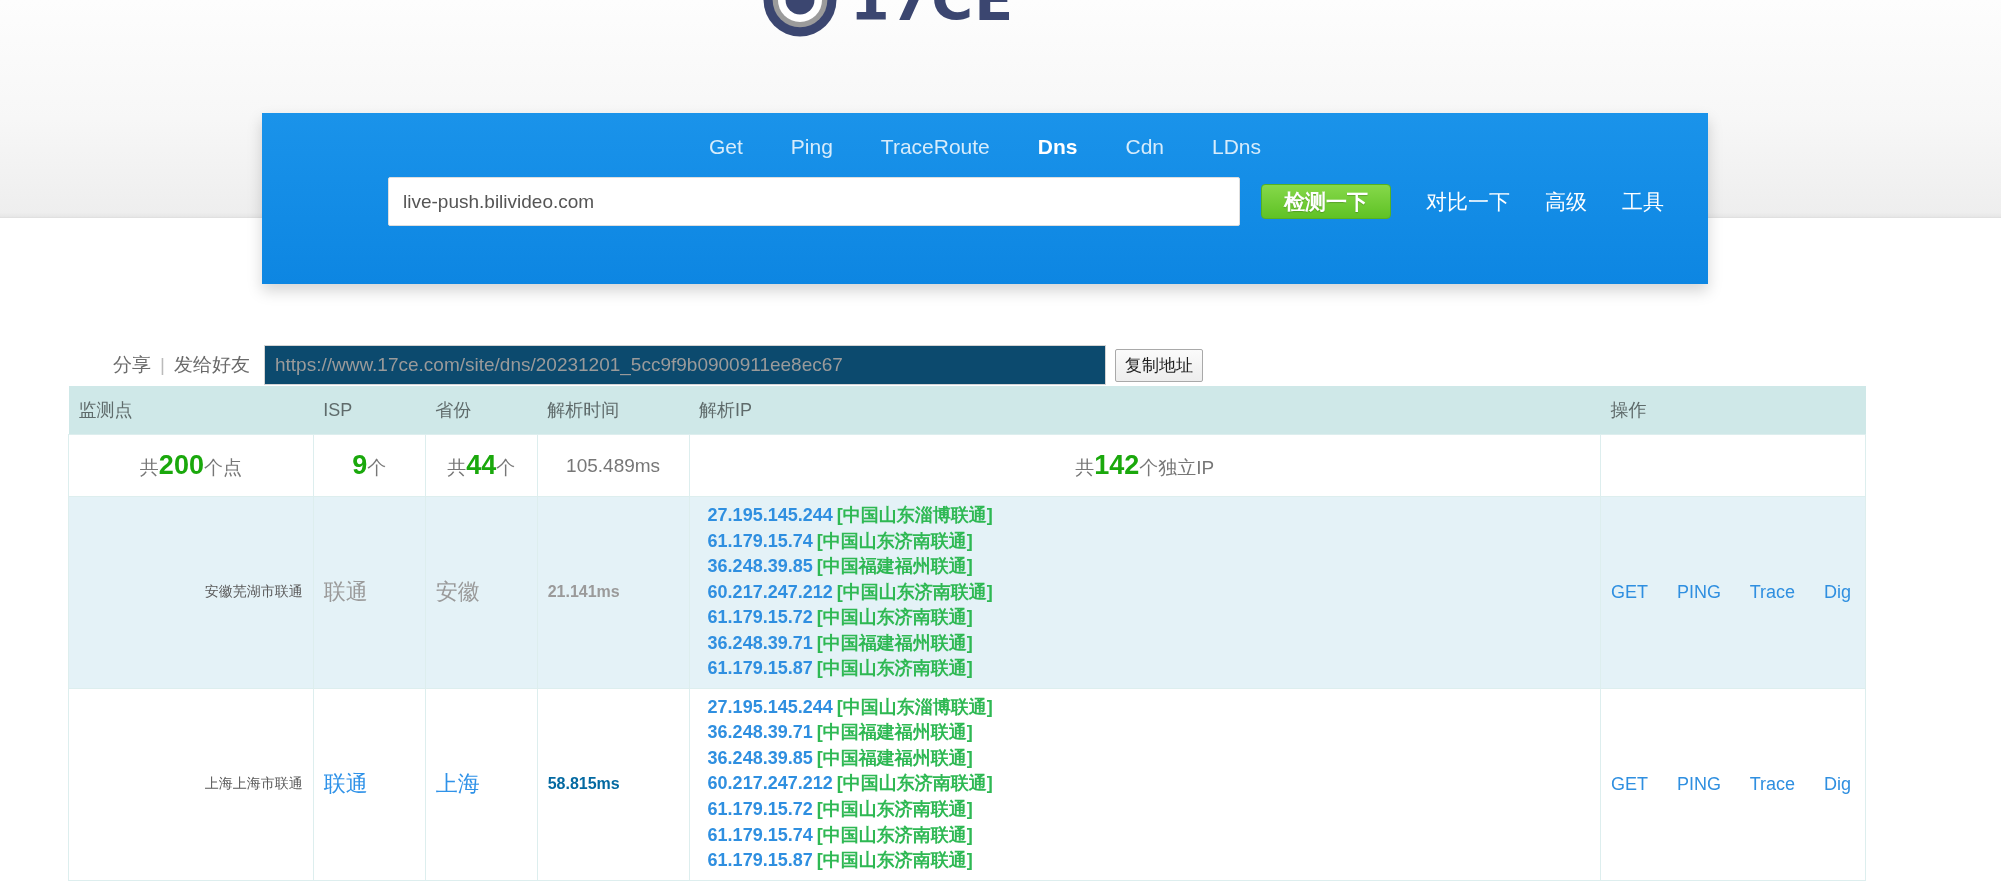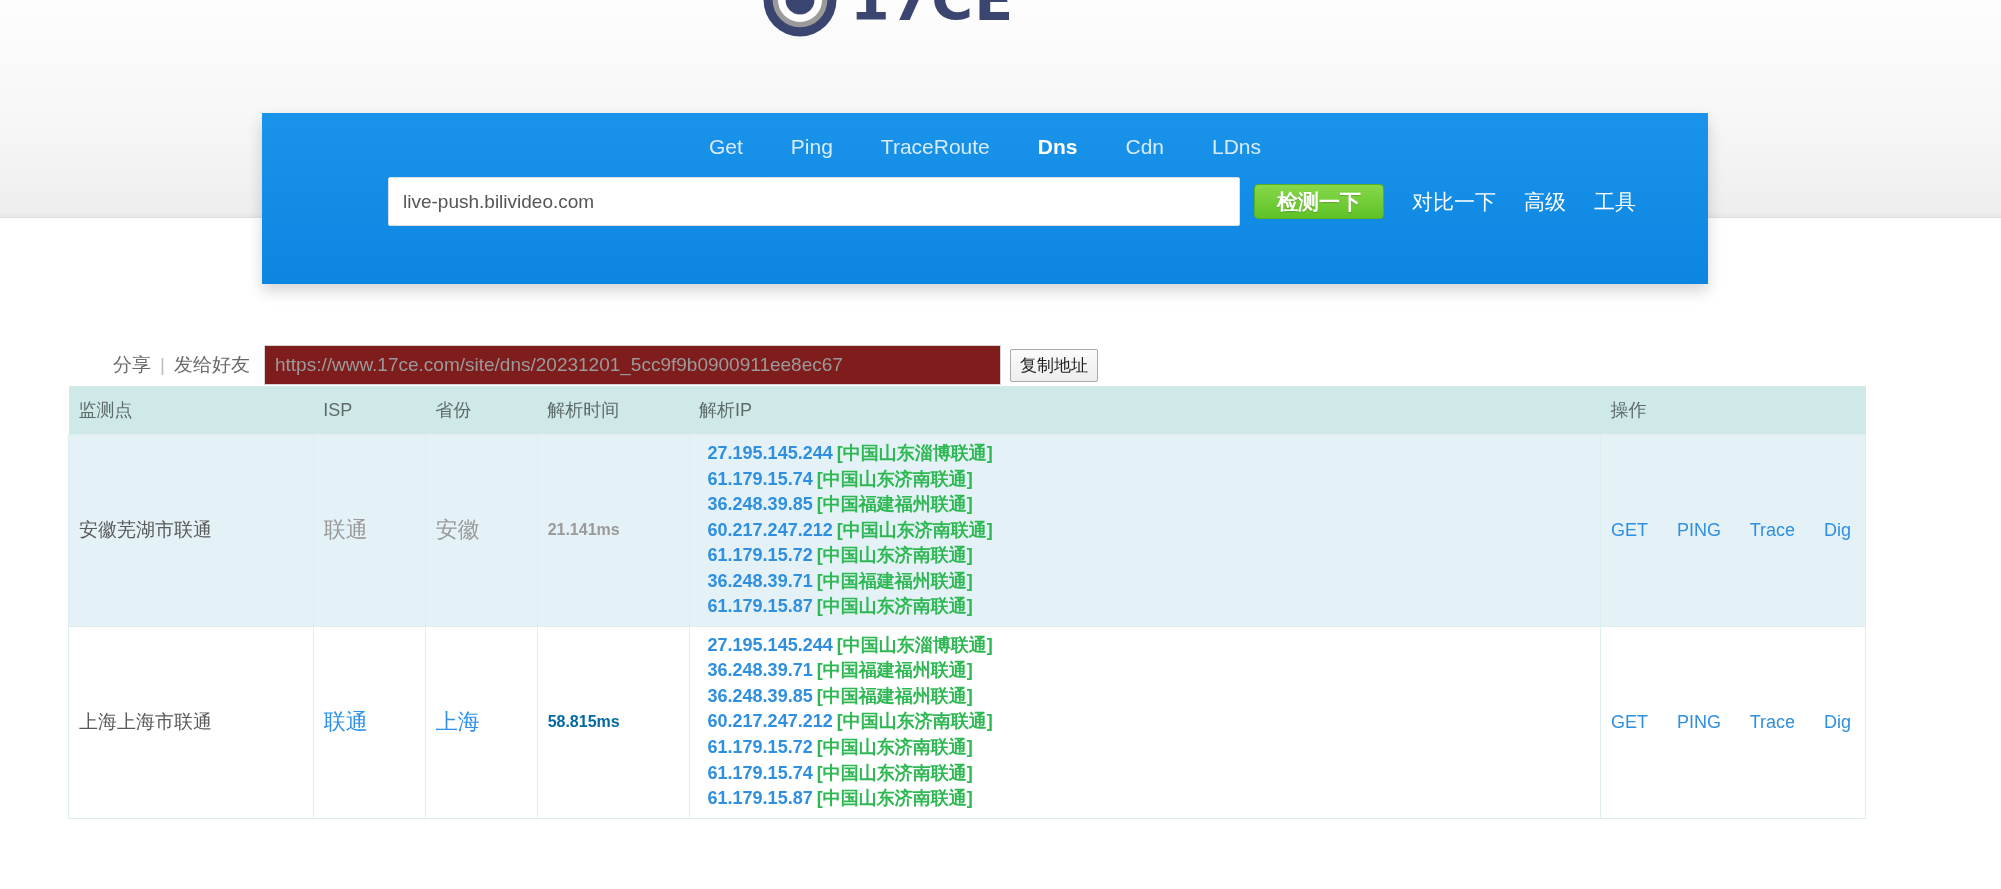--- a/index.html
+++ b/index.html
@@ -45,21 +45,21 @@
   }
   .nav-item {
     color: #d7ecfb; font-size: 21px;
     cursor: pointer; text-decoration: none;
     padding: 2px 4px; white-space: nowrap;
   }
   .nav-item.active { color: #ffffff; font-weight: 700; }
 
   .searchrow {
     display: flex; align-items: center;
-    padding: 16px 0 0 126px; gap: 0;
+    padding: 16px 0 0 126px; gap: 7px;
   }
   .search-input {
     width: 852px; height: 49px;
     border: 1px solid #dedede; border-radius: 2px;
     background: #fff; outline: none;
     font-size: 19px; color: #555;
     padding: 0 14px;
     font-family: "Liberation Sans", sans-serif;
   }
   .btn-check {
@@ -81,22 +81,22 @@
   .share-row {
     position: absolute; left: 82px; top: 345px;
     display: flex; align-items: center;
     z-index: 2;
     margin-left: 31px;
   }
   .share-label { color: #6a6a6a; font-size: 19px; white-space: nowrap; }
   .share-sep { color: #bbb; margin: 0 9px; font-size: 19px; }
   .share-url {
     margin-left: 14px;
-    width: 737px; height: 40px;
-    border: 1px solid #d4d4d4; background: #7f1d1d;
+    width: 842px; height: 40px;
+    border: 1px solid #d4d4d4; background: #0c4a6e;
     color: #9a9a9a; font-size: 19px;
     padding: 0 10px; outline: none;
     font-family: "Liberation Sans", sans-serif;
     overflow: hidden; white-space: nowrap;
     display: flex; align-items: center;
   }
   .btn-copy {
     margin-left: 9px;
     height: 33px; padding: 0 9px;
     background: linear-gradient(to bottom,#fbfbfb,#ededed);
@@ -136,21 +136,21 @@
     background: #ffffff; text-align: center;
     height: 62px; color: #777; font-size: 19px;
   }
   .big-num { color: #1aa80c; font-size: 27px; font-weight: 700; }
   .sum-ip { text-align: center; }
   .sum-time { color: #8a8a8a; font-size: 18px; text-align: left; padding-left: 12px; }
 
   .row-a td { background: #e4f2f7; }
   .row-b td { background: #ffffff; }
 
-  .cell-point { color: #5a5a5a; font-size: 19px; padding-left: 36px; }
+  .cell-point { color: #5a5a5a; font-size: 14px; padding-left: 36px; text-align: right; }
   .cell-mid { color: #9a9a9a; font-size: 22px; padding-left: 12px; }
   .cell-mid.link { color: #2f92e8; cursor: pointer; }
   .cell-time { color: #9a9a9a; font-size: 16px; padding-left: 12px; font-weight: bold; }
   .cell-time.link { color: #0369a1; cursor: pointer; }
 
   .ip-list { line-height: 1.42; padding-left: 8px; font-weight: bold; }
   .ip-line { white-space: nowrap; }
   .ip-addr { color: #2f8fe0; cursor: pointer; font-size: 18px; }
   .ip-loc  { color: #2eb853; font-size: 18px; margin-left: 4px; }
 
@@ -211,20 +211,36 @@
       <th class="c-point">监测点</th>
       <th class="c-isp">ISP</th>
       <th class="c-prov">省份</th>
       <th class="c-time">解析时间</th>
       <th class="c-ip">解析IP</th>
       <th class="c-act">操作</th>
     </tr>
   </thead>
   <tbody>
 
+    <tr class="row-summary">
+      <td>
+        <span>共</span><span class="big-num">200</span><span>个点</span>
+      </td>
+      <td>
+        <span class="big-num">9</span><span>个</span>
+      </td>
+      <td>
+        <span>共</span><span class="big-num">44</span><span>个</span>
+      </td>
+      <td class="sum-time">105.489ms</td>
+      <td class="sum-ip">
+        <span>共</span><span class="big-num">142</span><span>个独立IP</span>
+      </td>
+      <td></td>
+    </tr>
 
     <tr class="row-a">
       <td class="cell-point">安徽芜湖市联通</td>
       <td class="cell-mid">联通</td>
       <td class="cell-mid">安徽</td>
       <td class="cell-time">21.141ms</td>
       <td>
         <div class="ip-list">
           <div class="ip-line"><span class="ip-addr">27.195.145.244</span><span class="ip-loc">[中国山东淄博联通]</span></div>
           <div class="ip-line"><span class="ip-addr">61.179.15.74</span><span class="ip-loc">[中国山东济南联通]</span></div>

